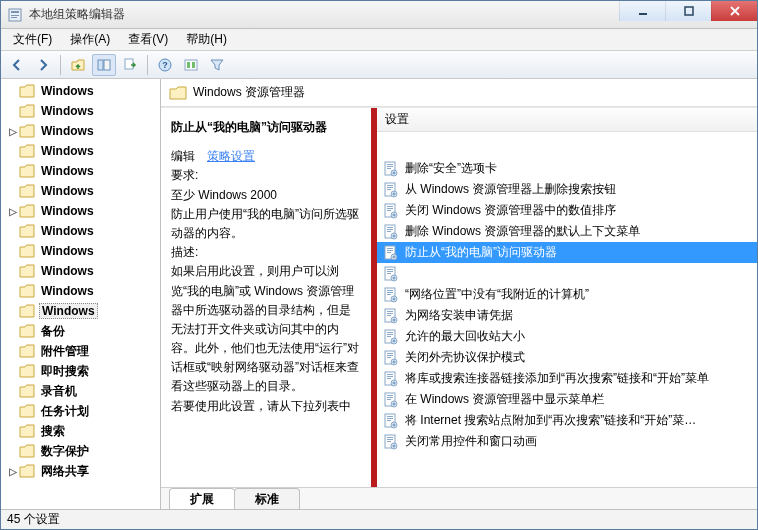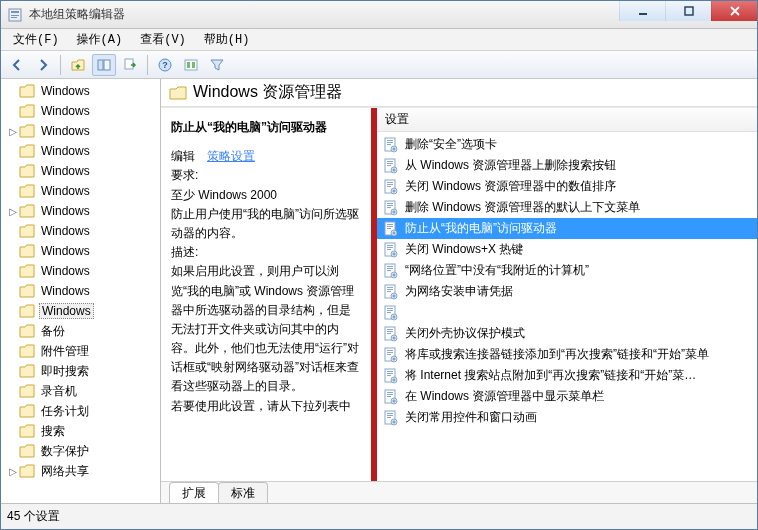--- a/index.html
+++ b/index.html
@@ -6,53 +6,53 @@
   body { font-family: "Microsoft YaHei", "Segoe UI", Tahoma, sans-serif; font-size: 12px; color: #000; background: #fff; overflow: hidden; }
   .window { width: 758px; height: 530px; border: 1px solid #5a7ca0; display: flex; flex-direction: column; background: #fff; }
   .titlebar { height: 28px; background: linear-gradient(to bottom, #f7f7f7, #e6e6e6); display: flex; align-items: center; padding: 0 0 0 6px; border-bottom: 1px solid #c0c0c0; position: relative; }
   .titlebar .ticon { width: 16px; height: 16px; margin-right: 6px; display: inline-flex; }
   .titlebar .title { font-size: 12px; color: #333; text-align: center; }
   .winbtns { position: absolute; right: 0; top: 0; height: 20px; display: flex; }
   .winbtn { width: 46px; height: 20px; display: flex; align-items: center; justify-content: center; border-left: 1px solid rgba(0,0,0,0.08); }
   .winbtn.min, .winbtn.max { background: linear-gradient(to bottom, #f0f5fb, #d4e4f6); }
   .winbtn.close { background: linear-gradient(to bottom, #e57373, #c93c3c); width: 46px; }
   .menubar { height: 22px; background: #f3f3f3; border-bottom: 1px solid #d0d0d0; display: flex; align-items: center; padding: 0 4px; gap: 2px; }
-  .menuitem { padding: 2px 8px; cursor: default; font-family: Liberation Mono, monospace; }
+  .menuitem { padding: 2px 8px; cursor: default; }
   .toolbar { height: 28px; background: linear-gradient(to bottom, #fbfcfe, #e8edf4); border-bottom: 1px solid #c8c8c8; display: flex; align-items: center; padding: 0 4px; gap: 2px; }
   .tbtn { width: 24px; height: 22px; display: flex; align-items: center; justify-content: center; border: 1px solid transparent; border-radius: 2px; }
   .tbtn.active { border-color: #a7bedd; background: #dce8f7; }
   .tsep { width: 1px; height: 20px; background: #c0c0c0; margin: 0 3px; }
   .content { flex: 1; display: flex; overflow: hidden; }
   .tree { width: 160px; border-right: 1px solid #c0c0c0; overflow-y: auto; overflow-x: scroll; padding: 2px 0; }
   .tree-inner { min-width: 220px; }
-  .tnode { display: flex; align-items: center; height: 20px; padding-left: 6px; white-space: nowrap; }
+  .tnode { display: flex; align-items: center; height: 20px; padding-left: 6px; white-space: nowrap; font-weight: bold; }
   .tnode .exp { width: 12px; text-align: center; color: #666; font-size: 10px; }
   .tnode .ficon { width: 16px; height: 14px; margin-right: 4px; display: inline-flex; }
   .tnode.selected .lbl { background: #f0f0f0; border: 1px dotted #888; padding: 0 2px; }
   .tnode .lbl { padding: 0 2px; }
   .main { flex: 1; display: flex; flex-direction: column; overflow: hidden; }
   .header { height: 28px; display: flex; align-items: center; padding: 0 8px; background: #fff; border-bottom: 1px solid #e0e0e0; gap: 6px; }
   .header .ficon { width: 18px; height: 16px; display: inline-flex; }
-  .header .htitle { font-size: 16px; }
+  .header .htitle { font-size: 12px; }
   .split { flex: 1; display: flex; overflow: hidden; border-top: 1px solid #e8e8e8; }
   .desc { width: 210px; padding: 10px 10px; overflow-y: auto; font-size: 12px; line-height: 1.6; }
   .desc .dtitle { font-weight: bold; margin-bottom: 10px; }
   .desc a { color: #3b82f6; text-decoration: underline; margin-left: 12px; }
   .desc .sec { }
   .list { flex: 1; overflow: auto; border-left: 6px solid #b91c1c; position:relative; }
   .list-header { height: 24px; display: flex; align-items: center; padding: 0 8px; border-bottom: 1px solid #e0e0e0; background: linear-gradient(to bottom,#fdfdfd,#f1f1f1); font-size: 12px; }
-  .list-body { padding: 2px 0 30px 0; }
+  .list-body { padding: 2px 0 30px 0; margin-top: 24px; }
   .litem { display: flex; align-items: center; height: 21px; padding: 0 6px; gap: 6px; white-space: nowrap; overflow: hidden; text-overflow: ellipsis; }
   .litem.selected { background: #3399ff; color: #fff; }
   .litem .picon { width: 16px; height: 16px; display: inline-flex; flex-shrink: 0; }
   .litem .ptxt { overflow: hidden; text-overflow: ellipsis; }
   .tabs { height: 22px; display: flex; align-items: flex-end; padding-left: 8px; gap: 0; border-top: 1px solid #d0d0d0; background: #f7f7f7; }
-  .tab { padding: 2px 12px; border: 1px solid #c0c0c0; border-bottom: none; border-top-left-radius: 4px; border-top-right-radius: 4px; background: #fff; font-size: 12px; margin-right: -1px; position: relative; top: 1px; }
+  .tab { padding: 2px 20px; border: 1px solid #c0c0c0; border-bottom: none; border-top-left-radius: 4px; border-top-right-radius: 4px; background: #fff; font-size: 12px; margin-right: -1px; position: relative; top: 1px; font-weight: bold; }
   .tab:not(.active){ background:#f3f3f3; }
-  .status { height: 26px; border-top: 1px solid #c0c0c0; display: flex; align-items: center; padding: 0 6px; font-size: 12px; background: #f3f3f3; }
+  .status { height: 20px; border-top: 1px solid #c0c0c0; display: flex; align-items: center; padding: 0 6px; font-size: 12px; background: #f3f3f3; }
   .scroll-h { height:16px; overflow-x:scroll; overflow-y:hidden; position:absolute; bottom:0; left:0; right:0; }
   .scroll-h-inner { width: 900px; height:1px; }
   .fsvg-body { fill: #fdf0c2; stroke: #c9a93e; stroke-width:1; }
   .psvg { fill:#fdfdfd; stroke:#8aa8c8; stroke-width:1; }
 </style>
 </head>
 <body>
 
 <div class="window">
 
@@ -437,21 +437,20 @@
                   <svg viewBox="0 0 16 16">
                     <rect class="psvg" x="2" y="1" width="10" height="13"></rect>
                     <rect x="4" y="3" width="6" height="1" fill="#8aa8c8"></rect>
                     <rect x="4" y="5" width="6" height="1" fill="#8aa8c8"></rect>
                     <rect x="4" y="7" width="4" height="1" fill="#8aa8c8"></rect>
                     <circle cx="11" cy="12" r="3" fill="#d8e6f5" stroke="#6a8fb8" stroke-width="0.7"></circle>
                     <rect x="10.5" y="10.5" width="1" height="3" fill="#6a8fb8"></rect>
                     <rect x="9.5" y="11.5" width="3" height="1" fill="#6a8fb8"></rect>
                   </svg>
                 </span>
-                <span class="ptxt">关闭 Windows+X 热键</span>
               </div>
               <div class="litem">
                 <span class="picon">
                   <svg viewBox="0 0 16 16">
                     <rect class="psvg" x="2" y="1" width="10" height="13"></rect>
                     <rect x="4" y="3" width="6" height="1" fill="#8aa8c8"></rect>
                     <rect x="4" y="5" width="6" height="1" fill="#8aa8c8"></rect>
                     <rect x="4" y="7" width="4" height="1" fill="#8aa8c8"></rect>
                     <circle cx="11" cy="12" r="3" fill="#d8e6f5" stroke="#6a8fb8" stroke-width="0.7"></circle>
                     <rect x="10.5" y="10.5" width="1" height="3" fill="#6a8fb8"></rect>
@@ -479,20 +478,21 @@
                   <svg viewBox="0 0 16 16">
                     <rect class="psvg" x="2" y="1" width="10" height="13"></rect>
                     <rect x="4" y="3" width="6" height="1" fill="#8aa8c8"></rect>
                     <rect x="4" y="5" width="6" height="1" fill="#8aa8c8"></rect>
                     <rect x="4" y="7" width="4" height="1" fill="#8aa8c8"></rect>
                     <circle cx="11" cy="12" r="3" fill="#d8e6f5" stroke="#6a8fb8" stroke-width="0.7"></circle>
                     <rect x="10.5" y="10.5" width="1" height="3" fill="#6a8fb8"></rect>
                     <rect x="9.5" y="11.5" width="3" height="1" fill="#6a8fb8"></rect>
                   </svg>
                 </span>
+                <span class="ptxt">允许的最大回收站大小</span>
               </div>
               <div class="litem">
                 <span class="picon">
                   <svg viewBox="0 0 16 16">
                     <rect class="psvg" x="2" y="1" width="10" height="13"></rect>
                     <rect x="4" y="3" width="6" height="1" fill="#8aa8c8"></rect>
                     <rect x="4" y="5" width="6" height="1" fill="#8aa8c8"></rect>
                     <rect x="4" y="7" width="4" height="1" fill="#8aa8c8"></rect>
                     <circle cx="11" cy="12" r="3" fill="#d8e6f5" stroke="#6a8fb8" stroke-width="0.7"></circle>
                     <rect x="10.5" y="10.5" width="1" height="3" fill="#6a8fb8"></rect>
@@ -520,35 +520,35 @@
                   <svg viewBox="0 0 16 16">
                     <rect class="psvg" x="2" y="1" width="10" height="13"></rect>
                     <rect x="4" y="3" width="6" height="1" fill="#8aa8c8"></rect>
                     <rect x="4" y="5" width="6" height="1" fill="#8aa8c8"></rect>
                     <rect x="4" y="7" width="4" height="1" fill="#8aa8c8"></rect>
                     <circle cx="11" cy="12" r="3" fill="#d8e6f5" stroke="#6a8fb8" stroke-width="0.7"></circle>
                     <rect x="10.5" y="10.5" width="1" height="3" fill="#6a8fb8"></rect>
                     <rect x="9.5" y="11.5" width="3" height="1" fill="#6a8fb8"></rect>
                   </svg>
                 </span>
+                <span class="ptxt">在 Windows 资源管理器中显示菜单栏</span>
+              </div>
+              <div class="litem">
+                <span class="picon">
+                  <svg viewBox="0 0 16 16">
+                    <rect class="psvg" x="2" y="1" width="10" height="13"></rect>
+                    <rect x="4" y="3" width="6" height="1" fill="#8aa8c8"></rect>
+                    <rect x="4" y="5" width="6" height="1" fill="#8aa8c8"></rect>
+                    <rect x="4" y="7" width="4" height="1" fill="#8aa8c8"></rect>
+                    <circle cx="11" cy="12" r="3" fill="#d8e6f5" stroke="#6a8fb8" stroke-width="0.7"></circle>
+                    <rect x="10.5" y="10.5" width="1" height="3" fill="#6a8fb8"></rect>
+                    <rect x="9.5" y="11.5" width="3" height="1" fill="#6a8fb8"></rect>
+                  </svg>
+                </span>
                 <span class="ptxt">将 Internet 搜索站点附加到“再次搜索”链接和“开始”菜…</span>
-              </div>
-              <div class="litem">
-                <span class="picon">
-                  <svg viewBox="0 0 16 16">
-                    <rect class="psvg" x="2" y="1" width="10" height="13"></rect>
-                    <rect x="4" y="3" width="6" height="1" fill="#8aa8c8"></rect>
-                    <rect x="4" y="5" width="6" height="1" fill="#8aa8c8"></rect>
-                    <rect x="4" y="7" width="4" height="1" fill="#8aa8c8"></rect>
-                    <circle cx="11" cy="12" r="3" fill="#d8e6f5" stroke="#6a8fb8" stroke-width="0.7"></circle>
-                    <rect x="10.5" y="10.5" width="1" height="3" fill="#6a8fb8"></rect>
-                    <rect x="9.5" y="11.5" width="3" height="1" fill="#6a8fb8"></rect>
-                  </svg>
-                </span>
-                <span class="ptxt">在 Windows 资源管理器中显示菜单栏</span>
               </div>
               <div class="litem">
                 <span class="picon">
                   <svg viewBox="0 0 16 16">
                     <rect class="psvg" x="2" y="1" width="10" height="13"></rect>
                     <rect x="4" y="3" width="6" height="1" fill="#8aa8c8"></rect>
                     <rect x="4" y="5" width="6" height="1" fill="#8aa8c8"></rect>
                     <rect x="4" y="7" width="4" height="1" fill="#8aa8c8"></rect>
                     <circle cx="11" cy="12" r="3" fill="#d8e6f5" stroke="#6a8fb8" stroke-width="0.7"></circle>
                     <rect x="10.5" y="10.5" width="1" height="3" fill="#6a8fb8"></rect>

